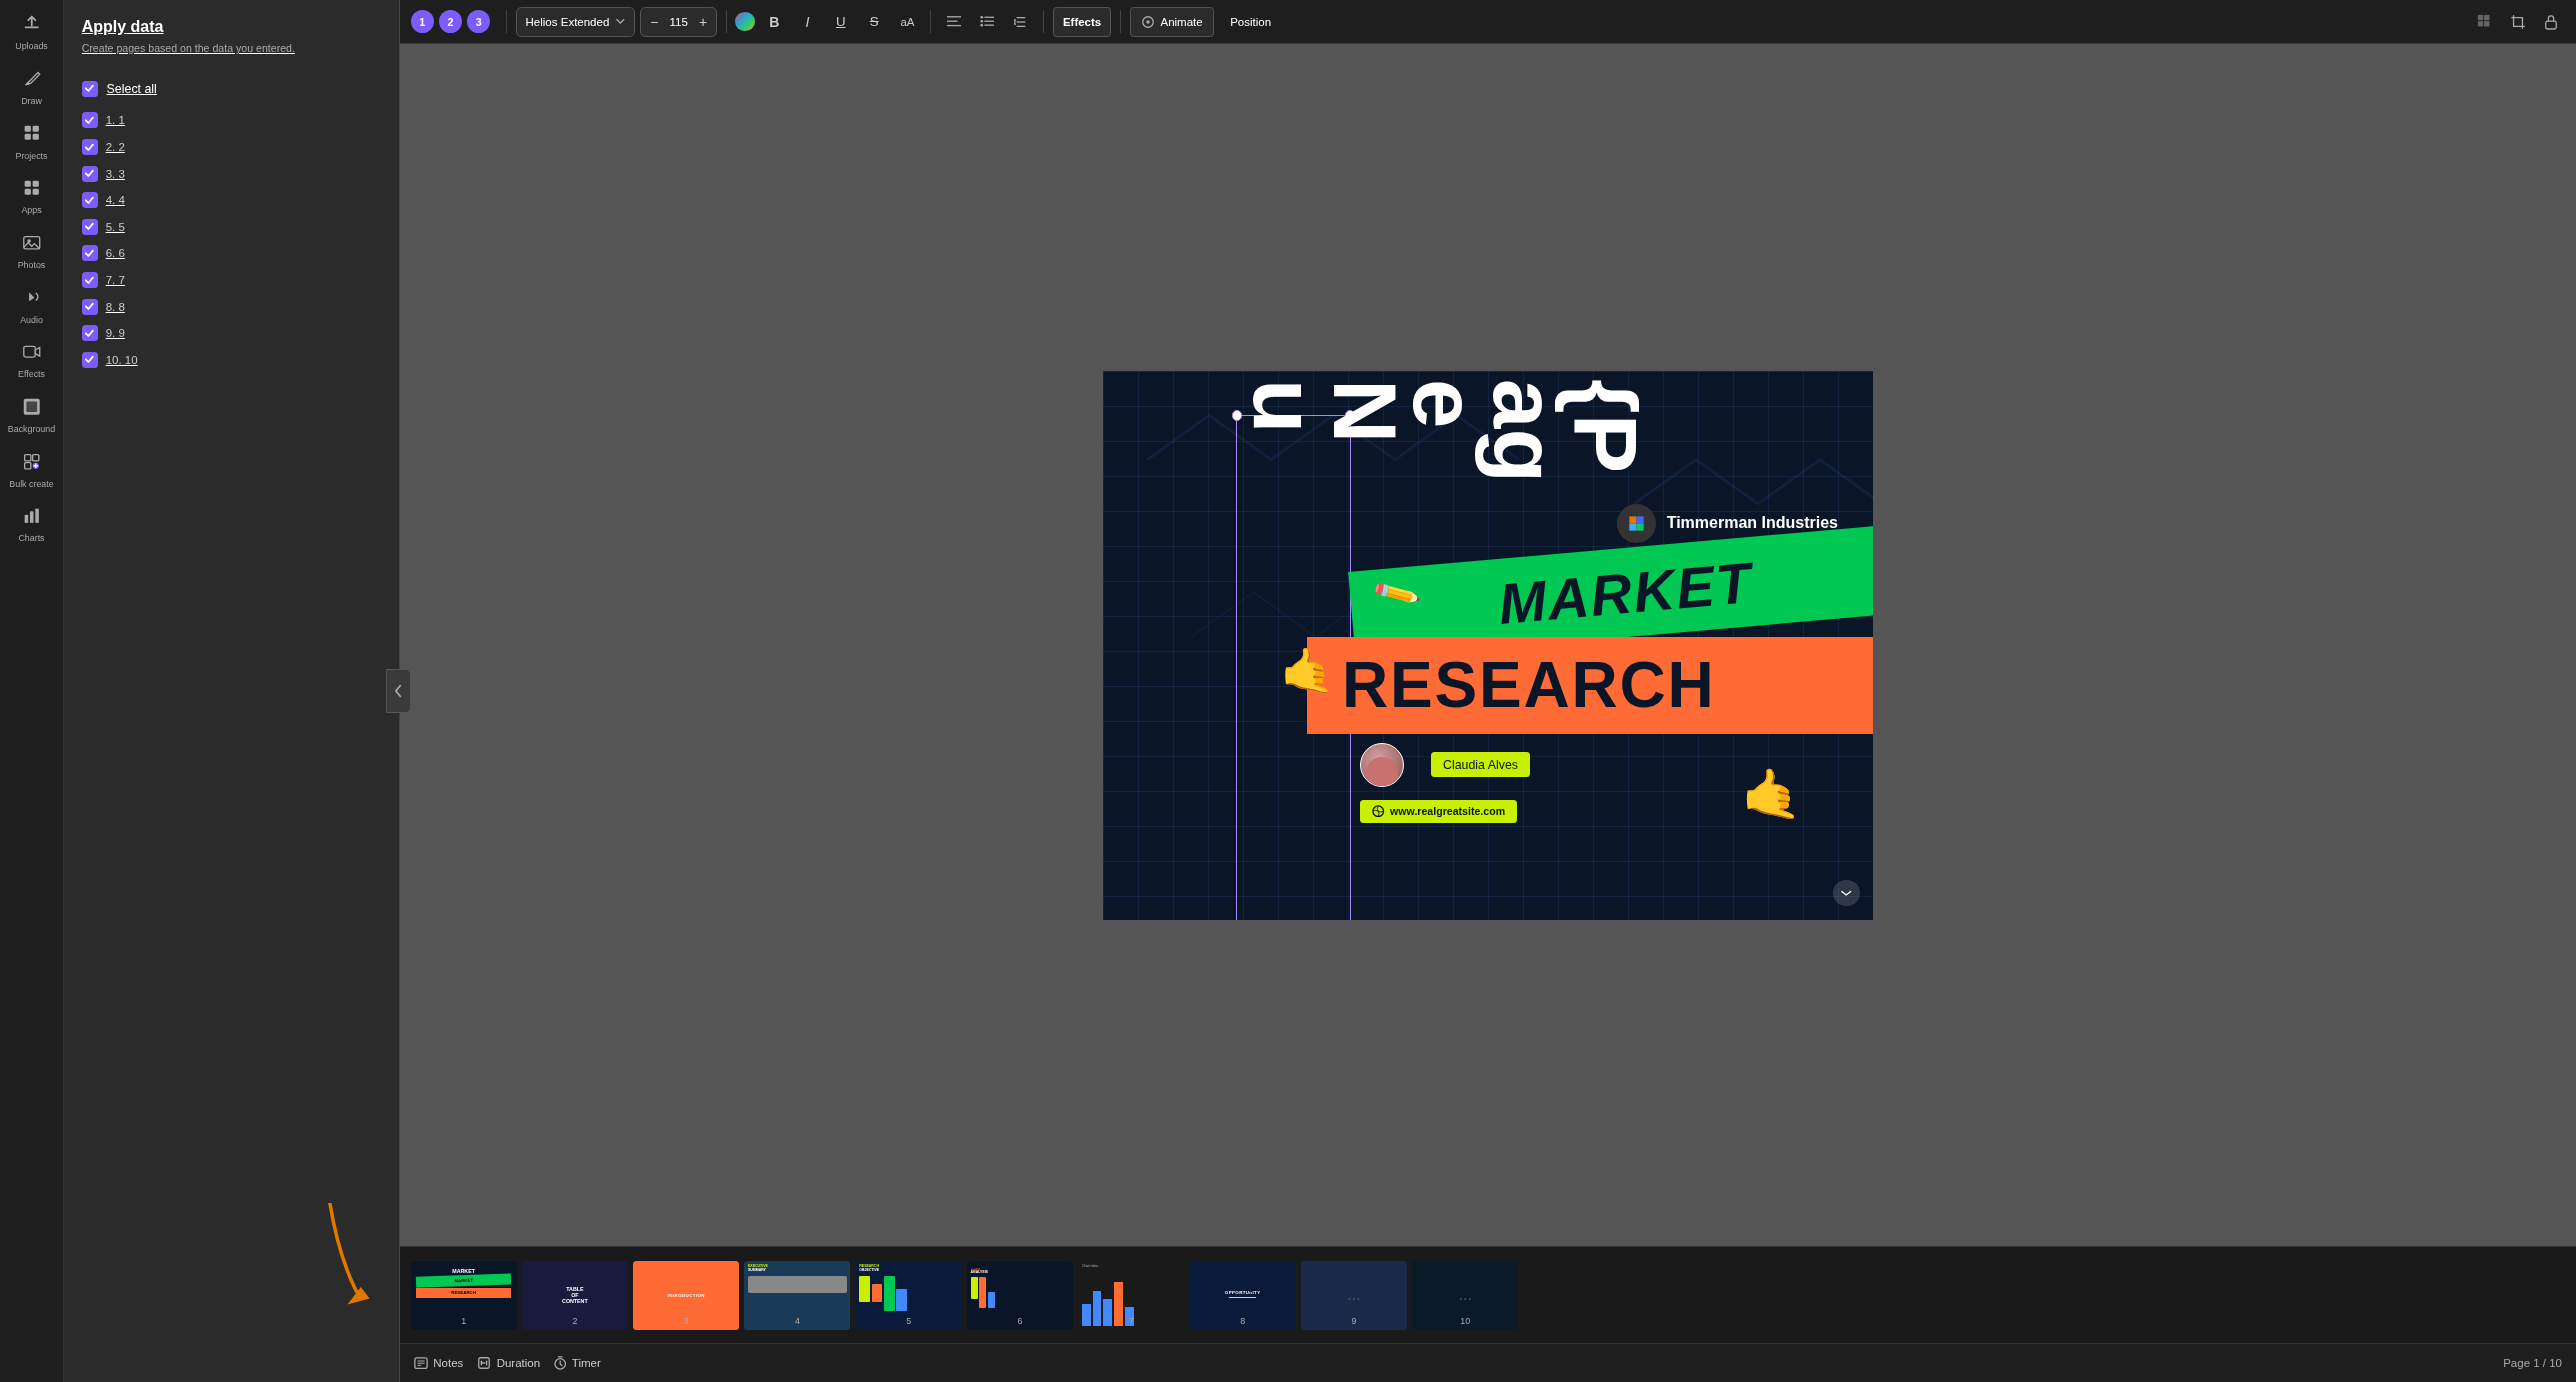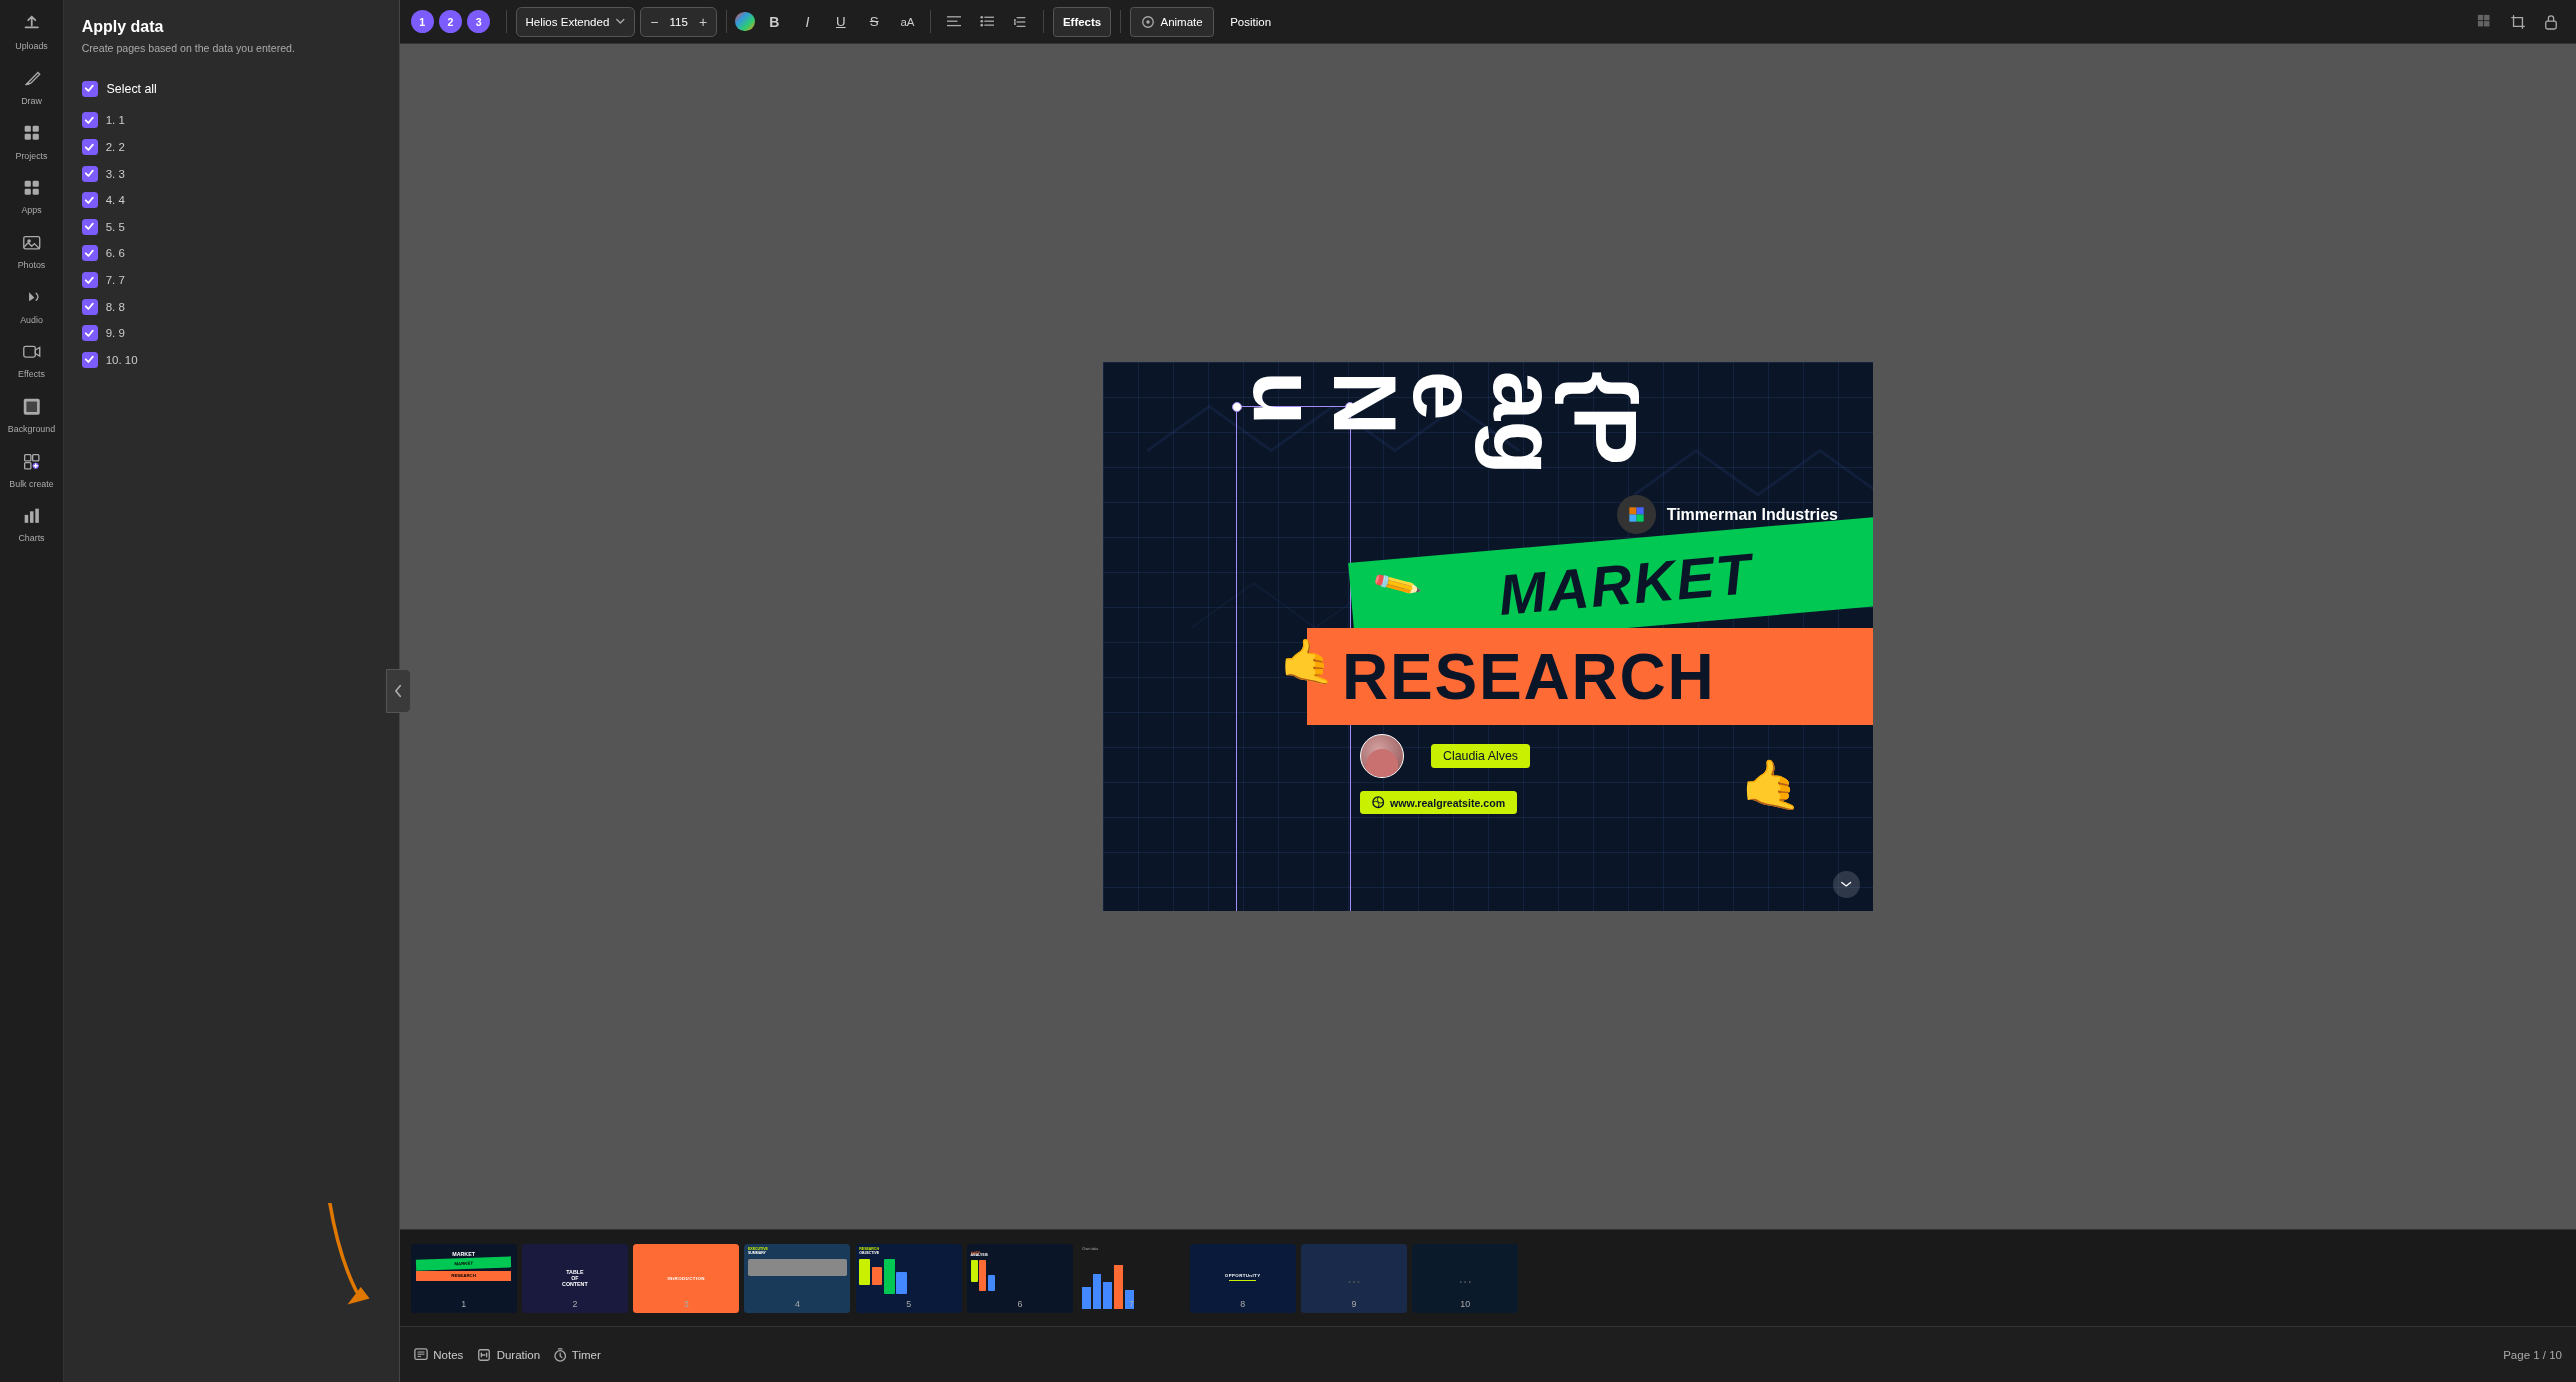--- a/index.html
+++ b/index.html
@@ -34,20 +34,21 @@
 
     
     .panel {
       width: 336px;
       background: #2b2b2b;
       display: flex;
       flex-direction: column;
       flex-shrink: 0;
       border-right: 0.9px solid #444;
       position: relative;
+      text-decoration: underline;
     }
     .panel-header {
       padding: 17.7px 17.7px 8.9px;
     }
     .panel-title {
       font-size: 16px;
       font-weight: 700;
       color: #fff;
       margin-bottom: 5.3px;
     }
@@ -485,21 +486,21 @@
       height: 69px;
       border-radius: 3.5px;
       overflow: hidden;
       position: relative;
     }
     .thumb-1 { background: #0a1628; }
     .thumb-2 { background: #1a1a3e; }
 
     
     .bottom-bar {
-      height: 56px;
+      height: 39px;
       background: #1e1e1e;
       border-top: 0.9px solid #333;
       display: flex;
       align-items: center;
       padding: 0 14px;
       justify-content: space-between;
       flex-shrink: 0;
     }
     .bottom-bar-left {
       display: flex;

